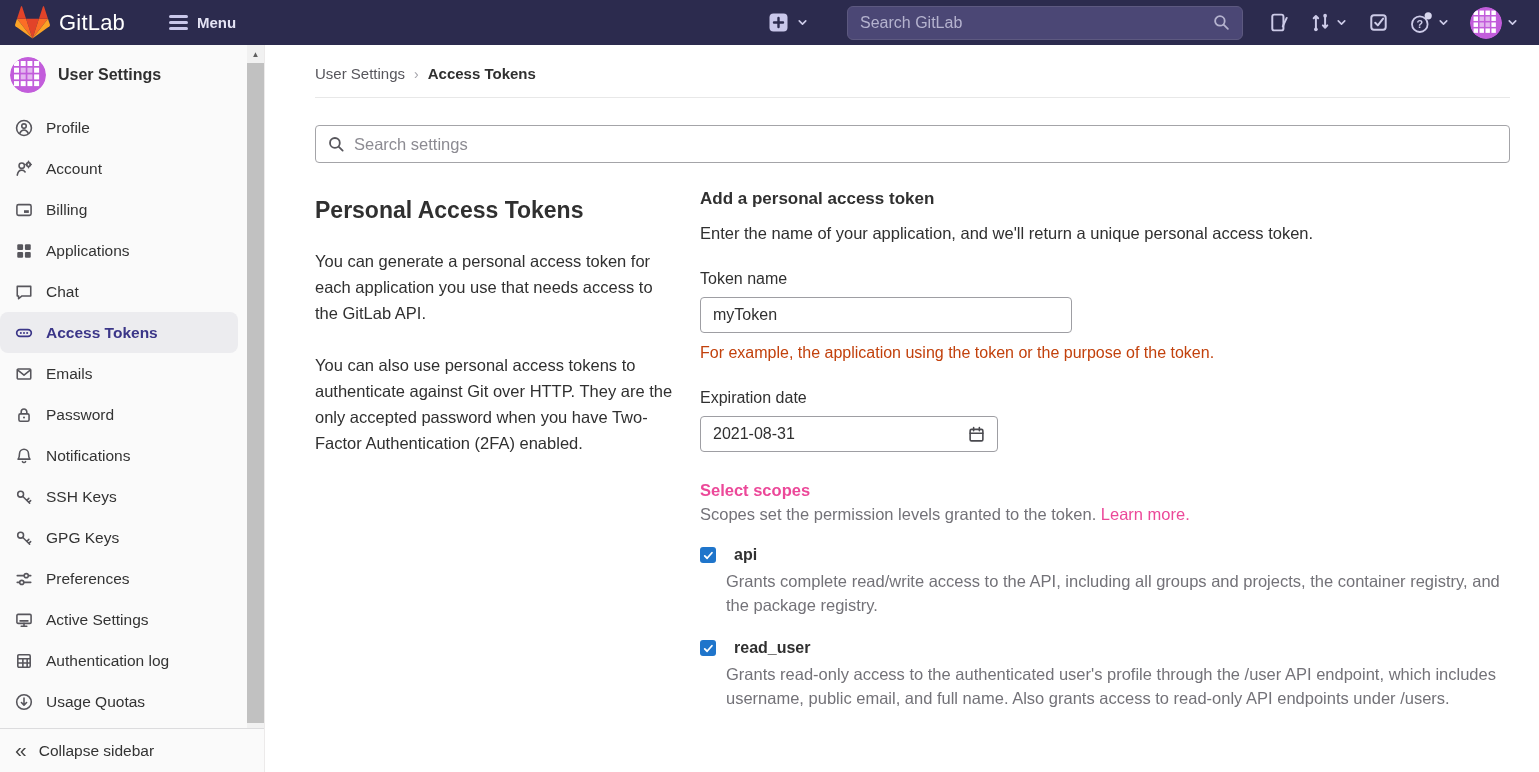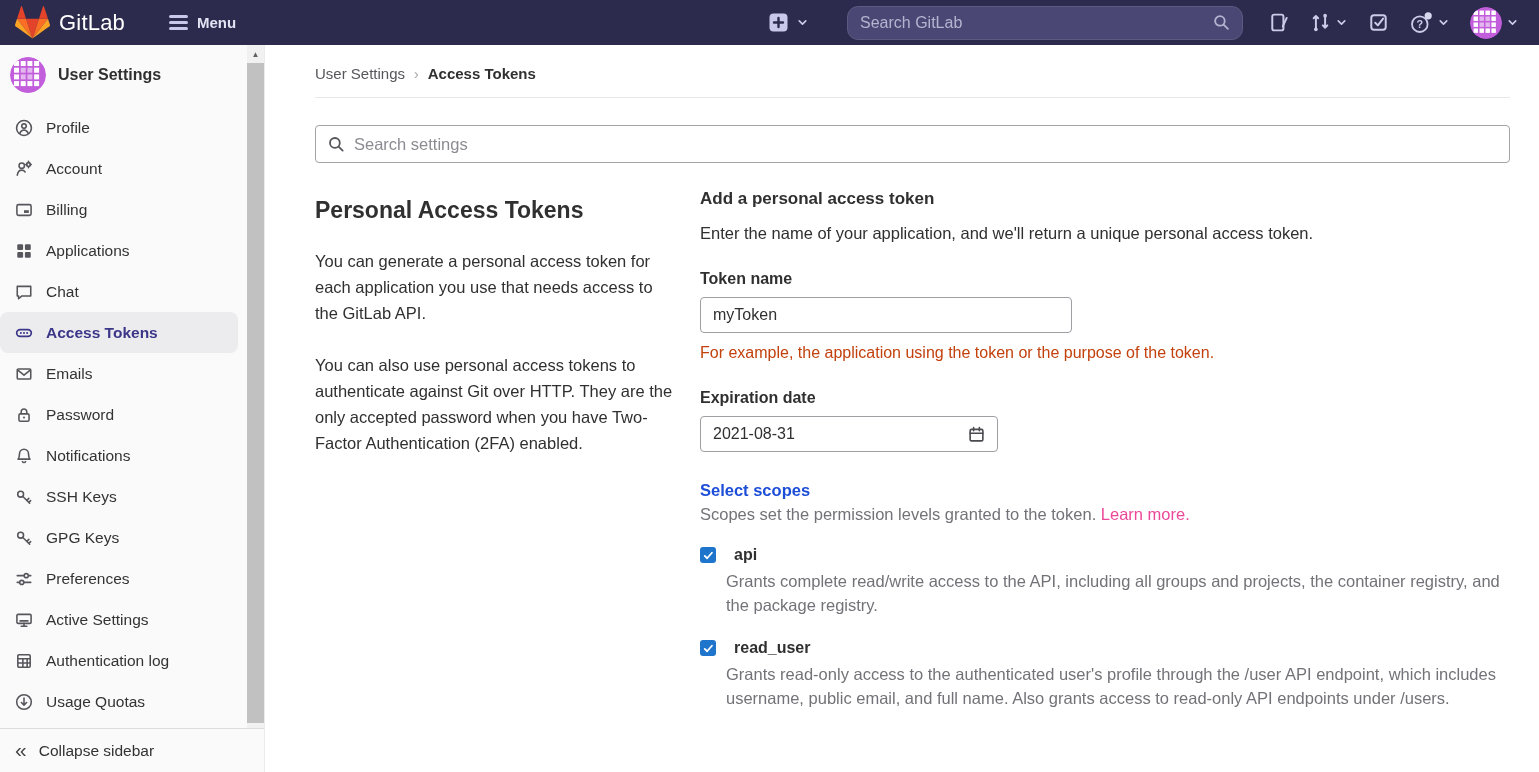--- a/index.html
+++ b/index.html
@@ -10,21 +10,21 @@
   .topbar-left { display:flex; align-items:center; padding-left:14px; }
   .tanuki { width:37px; height:35px; display:block; }
   .wordmark { color:#fff; font-size:22px; margin-left:8px; letter-spacing:0.2px; }
   .menu-btn { display:flex; align-items:center; gap:9px; margin-left:44px; color:#dddcf0; cursor:pointer; }
   .menu-btn .hamburger { display:flex; flex-direction:column; gap:3px; }
   .menu-btn .hamburger span { display:block; width:19px; height:3px; border-radius:2px; background:#c9c7ea; }
   .menu-label { font-size:15px; font-weight:bold; color:#e4e3f4; }
 
   .topbar-right { position:absolute; right:0; top:0; height:45px; display:flex; align-items:center; }
   .plus-group { display:flex; align-items:center; gap:8px; margin-right:28px; cursor:pointer; }
-  .hdr-search { width:396px; height:34px; background:#4b4775; border:1px solid #5d5980; border-radius:11px; display:flex; align-items:center; padding:0 12px; margin-right:26px;margin-left:10px; }
+  .hdr-search { width:396px; height:34px; background:#4b4775; border:1px solid #5d5980; border-radius:6px; display:flex; align-items:center; padding:0 12px; margin-right:26px;margin-left:10px; }
   .hdr-search input { flex:1; background:transparent; border:none; outline:none; color:#e7e6f5; font-size:16px; font-family:inherit; }
   .hdr-search input::placeholder { color:#b5b3cf; }
   .hdr-icons { display:flex; align-items:center; gap:20px; padding-right:20px; color:#cdcbe8; }
   .hdr-icon { display:flex; align-items:center; gap:4px; cursor:pointer; }
   .avatar-sm { width:32px; height:32px; border-radius:50%; overflow:hidden; display:block; }
 
   
   .sidebar { position:absolute; top:45px; left:0; width:265px; bottom:0; background:#fafafa; border-right:1px solid #eceaea; }
   .sidebar-head { display:flex; align-items:center; gap:12px; padding:12px 14px 14px 10px; }
   .avatar-md { width:36px; height:36px; border-radius:50%; overflow:hidden; display:block; }
@@ -54,28 +54,28 @@
   .settings-search input::placeholder { color:#8c8b92; }
 
   .columns { display:flex; margin-top:24px; }
   .left-col { width:385px; flex:none; padding-right:26px; }
   .left-col h1 { font-size:23px; font-weight:bold; color:#303030; margin:10px 0 24px 0; }
   .left-col p { font-size:16.5px; line-height:26px; color:#303030; margin-bottom:26px; }
 
   .right-col { flex:1; min-width:0; }
   .form-heading { font-size:17px; font-weight:bold; color:#303030; margin-top:2px; }
   .form-desc { font-size:16.5px; color:#303030; margin-top:15px; }
-  .field-label { display:block; font-size:16px; font-weight:bold; color:#303030; margin-top:27px; }
+  .field-label { display:block; font-size:16px; font-weight:normal; color:#303030; margin-top:27px; }
   .text-input { margin-top:9px; width:372px; height:36px; border:1px solid #9e9ea3; border-radius:4px; padding:0 12px; font-size:16px; font-family:inherit; color:#303030; outline:none; display:block; }
   .help-text { font-size:16px; color:#c2410c; margin-top:11px; }
   .date-wrap { margin-top:9px; width:298px; height:36px; border:1px solid #9e9ea3; border-radius:4px; display:flex; align-items:center; padding:0 12px; }
   .date-wrap input { flex:1; border:none; outline:none; font-size:16px; font-family:inherit; color:#303030; min-width:0; }
   .date-wrap svg { flex:none; cursor:pointer; }
 
-  .scopes-heading { font-size:16.5px; font-weight:bold; color:#1d4ed8; margin-top:29px; }
+  .scopes-heading { font-size:16.5px; font-weight:bold; color:#ec4899; margin-top:29px; }
   .scopes-desc { font-size:16.5px; color:#737278; margin-top:5px; }
   .scopes-desc a { color:#ec4899; text-decoration:none; cursor:pointer; }
 
   .scope-row { margin-top:22px; }
   .scope-head { display:flex; align-items:center; gap:18px; }
   .checkbox { width:16px; height:16px; border-radius:3px; background:#1f75cb; display:flex; align-items:center; justify-content:center; cursor:pointer; flex:none; }
   .scope-name { font-size:16px; font-weight:bold; color:#303030; cursor:pointer; }
   .scope-desc { margin:5px 0 0 26px; font-size:16.5px; line-height:24px; color:#737278; max-width:790px; }
 </style>
 </head>

